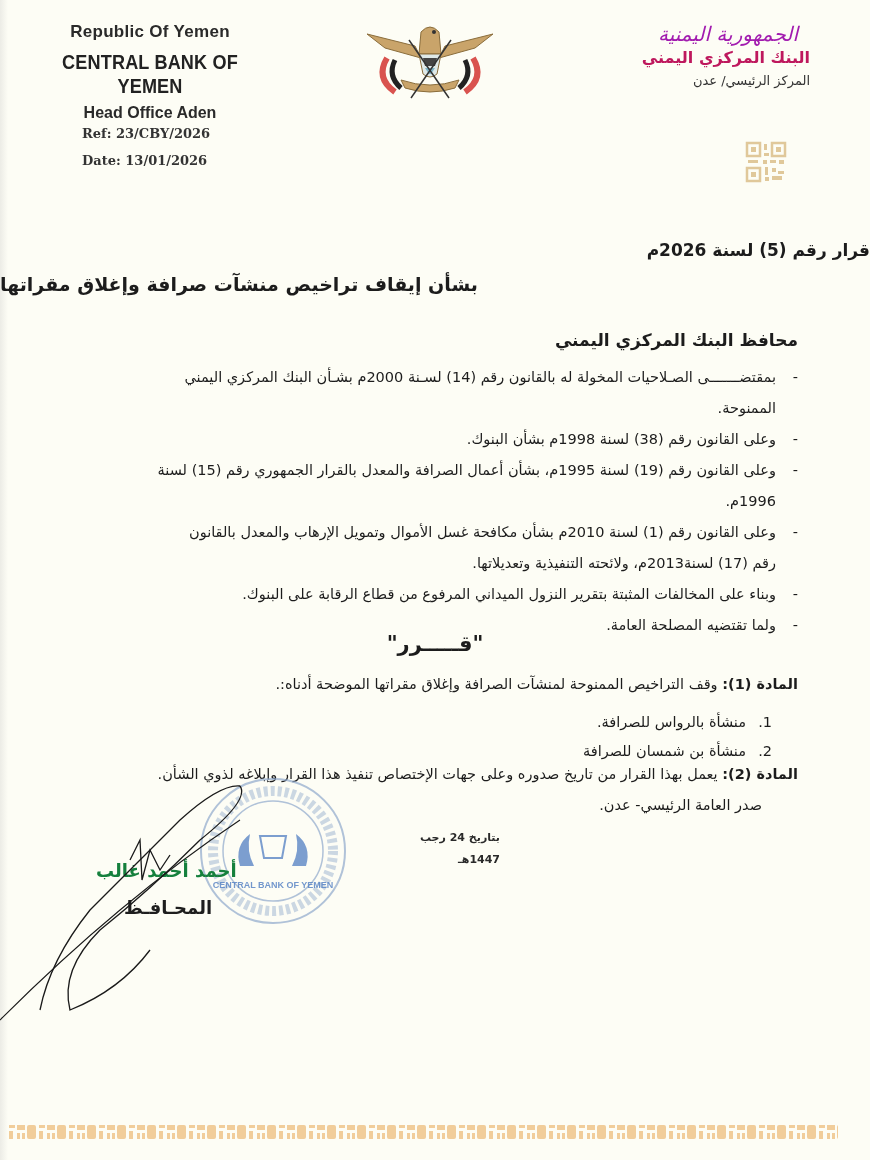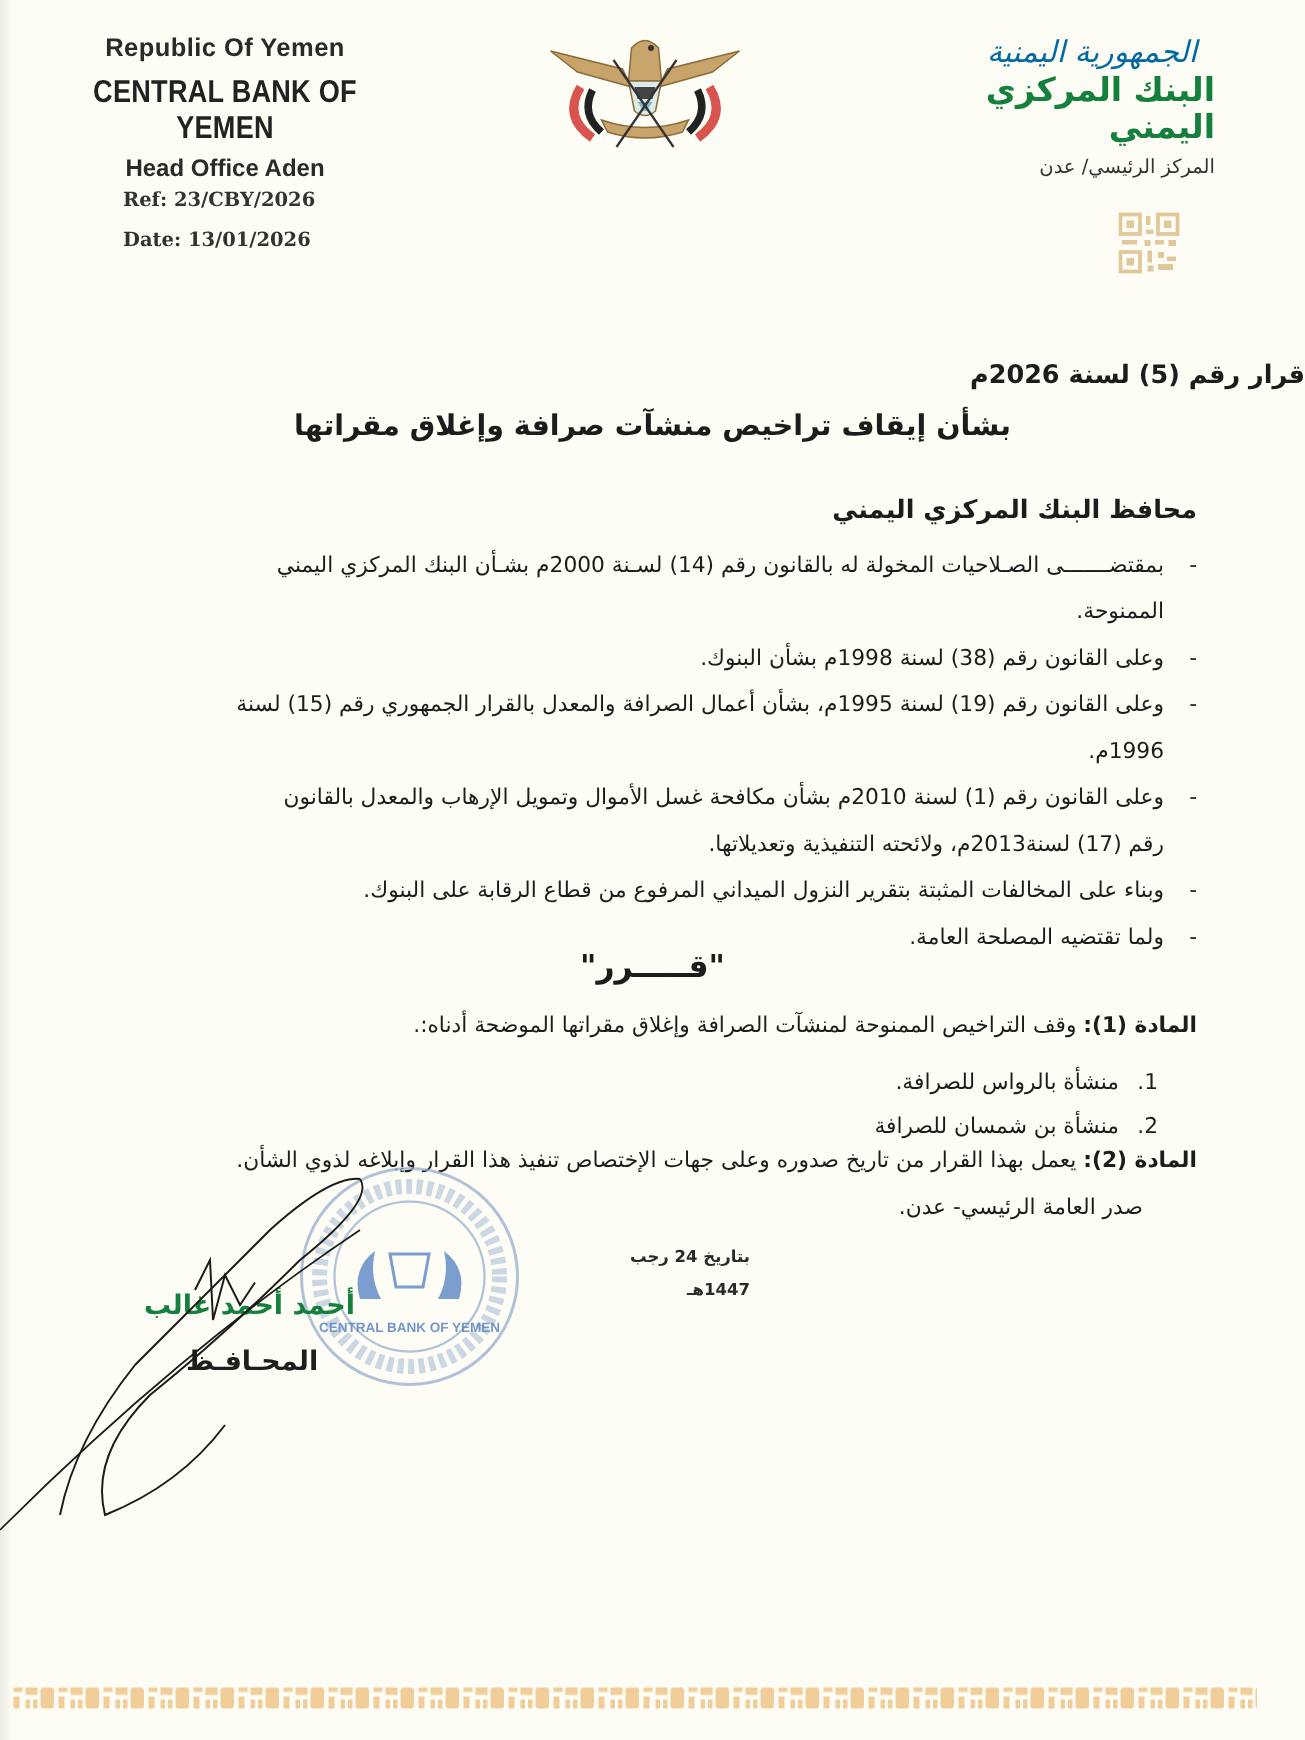--- a/index.html
+++ b/index.html
@@ -19,28 +19,28 @@
     .hdr-en .bank { font-family: "Liberation Sans", sans-serif; font-weight: bold; font-size: 21px; color: #222; margin-top: 8px; transform: scaleX(0.86); letter-spacing: 0.2px; }
     .hdr-en .office { font-family: "Liberation Sans", sans-serif; font-weight: bold; font-size: 16px; color: #2a2a2a; margin-top: 6px; }
     .ref { position: absolute; left: 82px; top: 126px; font-family: "DejaVu Serif", serif; font-weight: bold; font-size: 13px; color: #333; }
     .date { position: absolute; left: 82px; top: 153px; font-family: "DejaVu Serif", serif; font-weight: bold; font-size: 13px; color: #333; }
 
     
     .emblem { position: absolute; left: 365px; top: 18px; width: 130px; height: 82px; }
 
     
     .hdr-ar { position: absolute; right: 60px; top: 22px; width: 230px; text-align: right; direction: rtl; }
-    .hdr-ar .rep { font-family: "DejaVu Serif", serif; font-style: italic; font-size: 20px; color: #0369a1; padding-right: 12px; }
-    .hdr-ar .bank { font-family: "DejaVu Sans", sans-serif; font-weight: bold; font-size: 22px; color: #15803d; margin-top: 2px; }
+    .hdr-ar .rep { font-family: "DejaVu Serif", serif; font-style: italic; font-size: 20px; color: #a21caf; padding-right: 12px; }
+    .hdr-ar .bank { font-family: "DejaVu Sans", sans-serif; font-weight: bold; font-size: 16px; color: #be185d; margin-top: 2px; }
     .hdr-ar .office { font-family: "DejaVu Sans", sans-serif; font-size: 13px; color: #333; margin-top: 6px; }
     .qr { position: absolute; left: 745px; top: 141px; width: 42px; height: 42px; }
 
     
     .title1 { position: absolute; left: 0; width: 870px; top: 240px; text-align: right; direction: rtl; font-weight: bold; font-size: 17px; }
-    .title2 { position: absolute; left: 0; width: 870px; top: 273px; text-align: center; direction: rtl; font-weight: bold; font-size: 19px; }
+    .title2 { position: absolute; left: 0; width: 870px; top: 273px; text-align: left; direction: rtl; font-weight: bold; font-size: 19px; }
 
     .body-text { position: absolute; right: 72px; width: 720px; direction: rtl; text-align: right; font-size: 14.5px; color: #1c1c1c; }
     .governor { top: 330px; font-weight: bold; font-size: 17px; right: 72px; }
     .clauses { top: 362px; list-style: none; margin: 0; padding: 0; }
     .clauses li { position: relative; padding-right: 22px; line-height: 31px; }
     .clauses li .dash { position: absolute; right: 0; top: 0; }
     .clauses li .cont { display: block; }
 
     .decided { position: absolute; left: 0; width: 870px; top: 632px; text-align: center; font-weight: bold; font-size: 21px; direction: rtl; }
 

